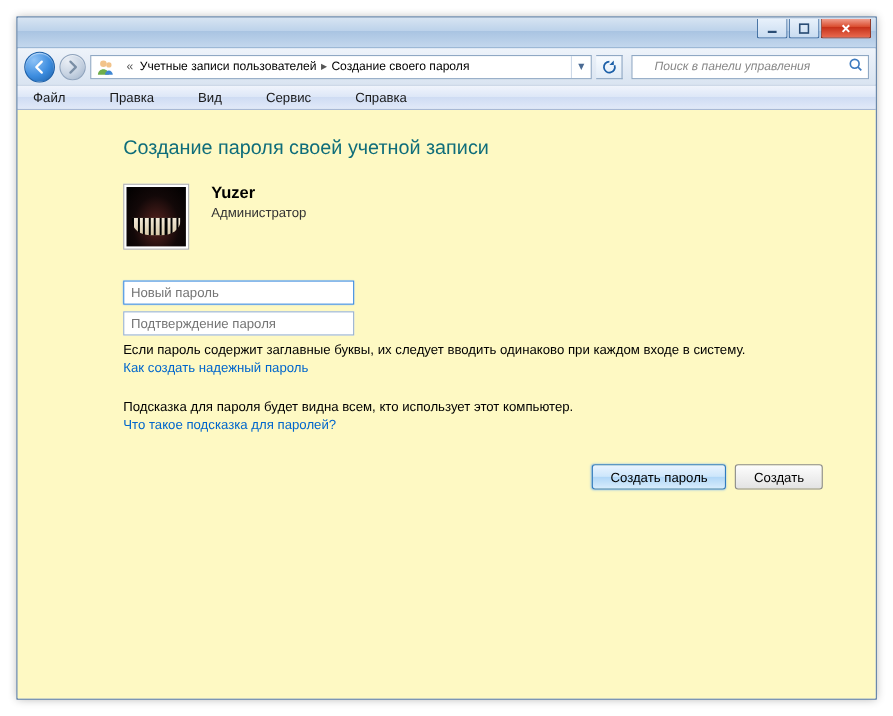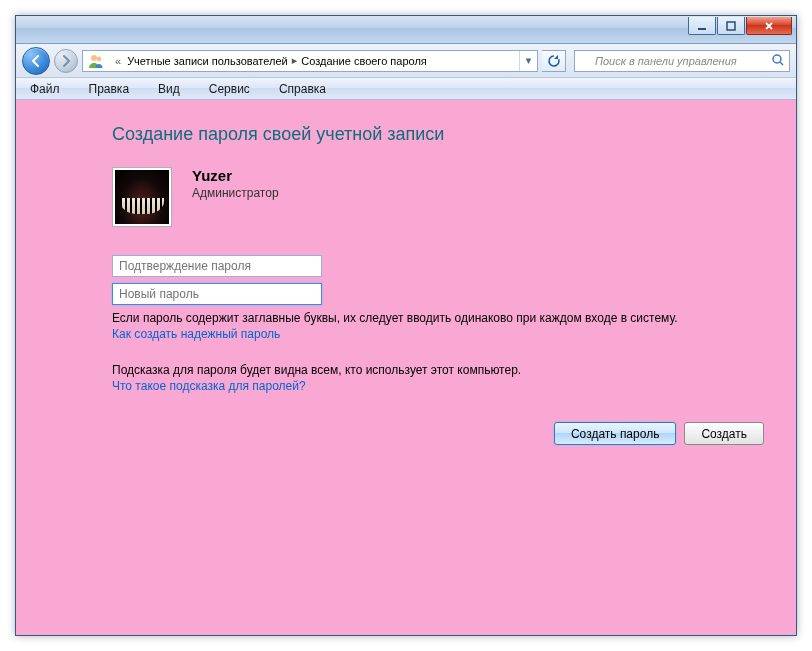--- a/index.html
+++ b/index.html
@@ -109,26 +109,26 @@
     background:#fff;display:flex;align-items:center;padding:0 20px;
     color:#888;font-style:italic;font-size:11px;position:relative;
   }
   .searchbox .mag{position:absolute;right:4px;color:#3d7abf;font-style:normal;}
   
   .menubar{
     height:22px;
     background:linear-gradient(to bottom,#f0f4fc 0%,#dde7f7 48%,#cfdcf3 50%,#e1e9f8 100%);
     border-bottom:1px solid #a8b8d4;
     display:flex;align-items:center;font-size:12px;color:#1a1a1a;
-    padding:0 4px;gap:9px;
+    padding:0 4px;gap:20px;
   }
   .menuitem{padding:2px 10px;}
   
   .content{
-    flex:1;background:#f9a8d4;padding:24px 32px 16px 96px;
+    flex:1;background:#fef9c3;padding:24px 32px 16px 96px;
     position:relative;color:#000;
   }
   .heading{
     color:#0f6d7a;font-size:18px;font-weight:400;margin:0 0 22px 0;
   }
   .userrow{display:flex;align-items:flex-start;gap:20px;margin-bottom:28px;}
   .avatar{
     width:60px;height:60px;border:1px solid #b0b0b0;padding:2px;background:#fff;
     display:flex;align-items:center;justify-content:center;
   }
@@ -148,21 +148,21 @@
   .userrole{font-size:12px;color:#333;margin-top:2px;}
   .textinput{
     width:210px;height:22px;border:1px solid #97b1d1;
     background:#fff;padding:2px 6px;font-size:12px;color:#777;
     margin-bottom:6px;display:block;
   }
   .textinput.focused{border-color:#3d8ddf;box-shadow:0 0 2px #7fb6ef;}
   .hint{font-size:12px;color:#000;margin:4px 0 2px 0;}
   .link{color:#0066cc;font-size:12px;cursor:pointer;margin-bottom:18px;display:inline-block;}
   .buttonrow{
-    position:absolute;right:32px;bottom:190px;
+    position:absolute;right:48px;bottom:190px;
     display:flex;gap:8px;justify-content:center;
   }
   .btn{
     height:23px;padding:0 16px;font-size:12px;
     border:1px solid #8a8a8a;border-radius:3px;
     background:linear-gradient(to bottom,#fdfdfd,#e3e3e3);
     display:flex;align-items:center;
   }
   .btn.primary{
     border-color:#2f7bc1;
@@ -253,22 +253,22 @@
         <div class="avatar-inner">
           <div class="grin"></div>
         </div>
       </div>
       <div>
         <div class="username">Yuzer</div>
         <div class="userrole">Администратор</div>
       </div>
     </div>
 
+    <input class="textinput focused" type="password" placeholder="Новый пароль" style="">
     <input class="textinput" type="password" placeholder="Подтверждение пароля" style="">
-    <input class="textinput focused" type="password" placeholder="Новый пароль" style="">
 
     <div class="hint">Если пароль содержит заглавные буквы, их следует вводить одинаково при каждом входе в систему.</div>
     <span class="link">Как создать надежный пароль</span>
 
     <div class="hint">Подсказка для пароля будет видна всем, кто использует этот компьютер.</div>
     <span class="link">Что такое подсказка для паролей?</span>
 
     <div class="buttonrow">
       <div class="btn primary">Создать пароль</div>
       <div class="btn">Создать</div>

